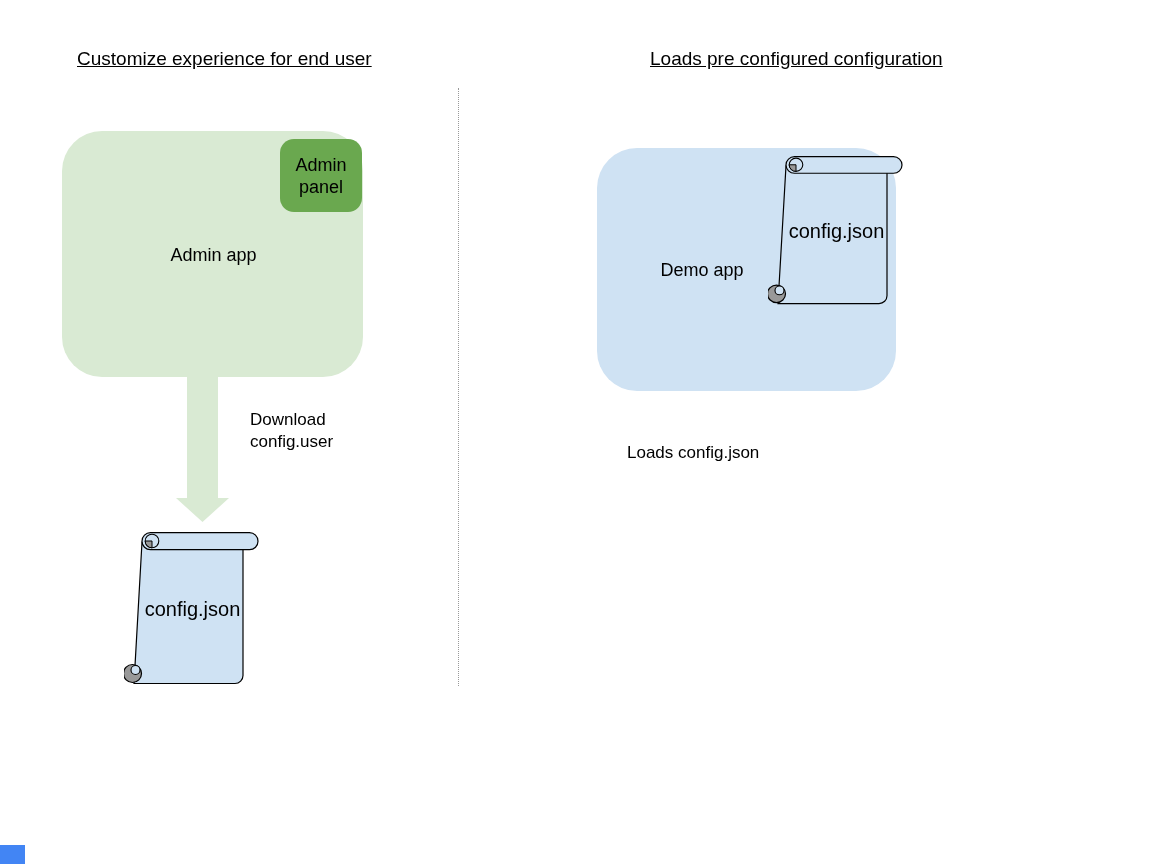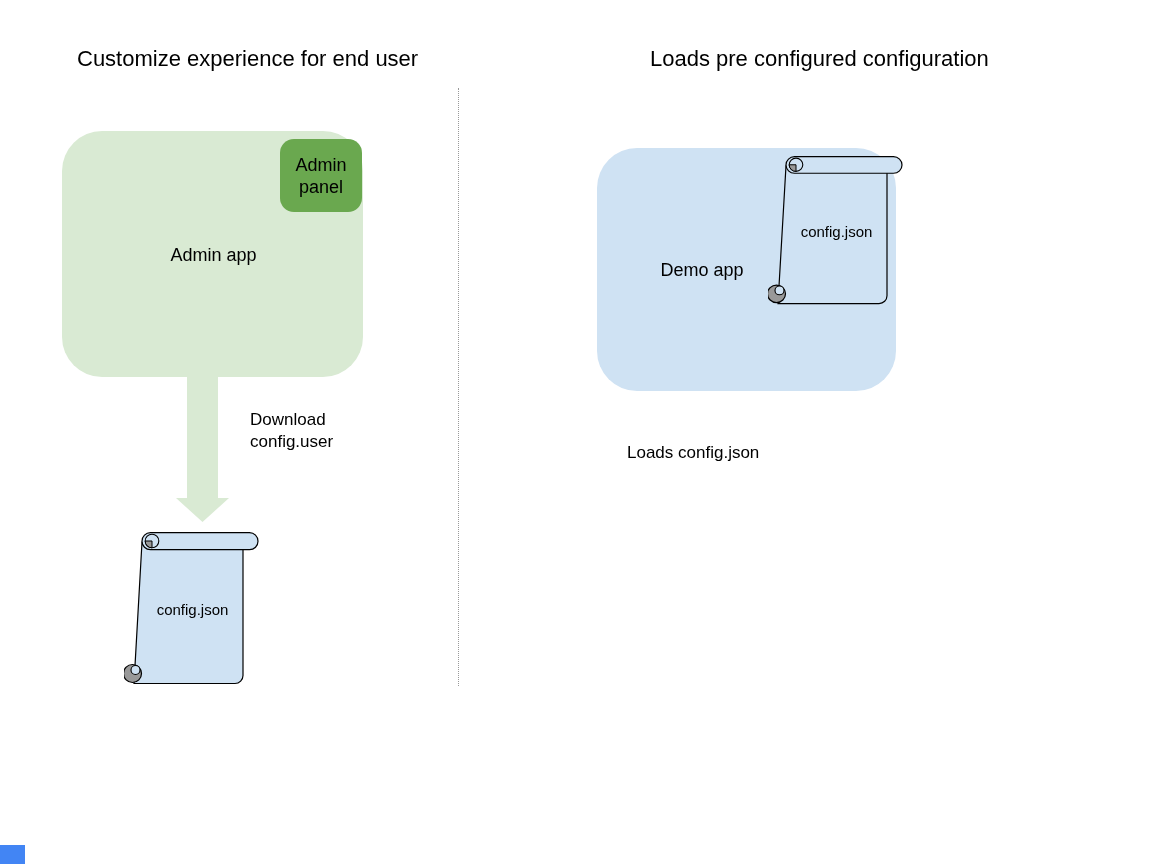--- a/index.html
+++ b/index.html
@@ -8,23 +8,24 @@
     position: relative;
     width: 1152px; height: 864px;
     background: #ffffff;
     font-family: "Liberation Sans", sans-serif;
     color: #000000;
     overflow: hidden;
   }
   .abs { position: absolute; }
 
   .section-title {
-    font-size: 22px;
+    font-size: 19px;
     line-height: 22px;
     white-space: nowrap;
+    text-decoration: underline;
   }
 
   
   .admin-app-box {
     left: 62px; top: 131px;
     width: 301px; height: 246px;
     background: #d9ead3;
     border-radius: 40px;
   }
   .admin-app-label {
@@ -50,21 +51,21 @@
   }
 
   
   .scroll-left  { left: 124px; top: 532px; width: 135px; height: 154px; }
   .scroll-right { left: 768px; top: 156px; width: 135px; height: 150px; }
   .scroll-wrap svg { display: block; width: 100%; height: 100%; }
   .scroll-label {
     position: absolute;
     left: 18px; right: 16px; top: 0; bottom: 0;
     display: flex; align-items: center; justify-content: center;
-    font-size: 15px;
+    font-size: 20px;
     pointer-events: none;
   }
 
   
   .divider {
     left: 458px; top: 88px;
     width: 0; height: 598px;
     border-left: 1px dotted #999999;
   }
 

